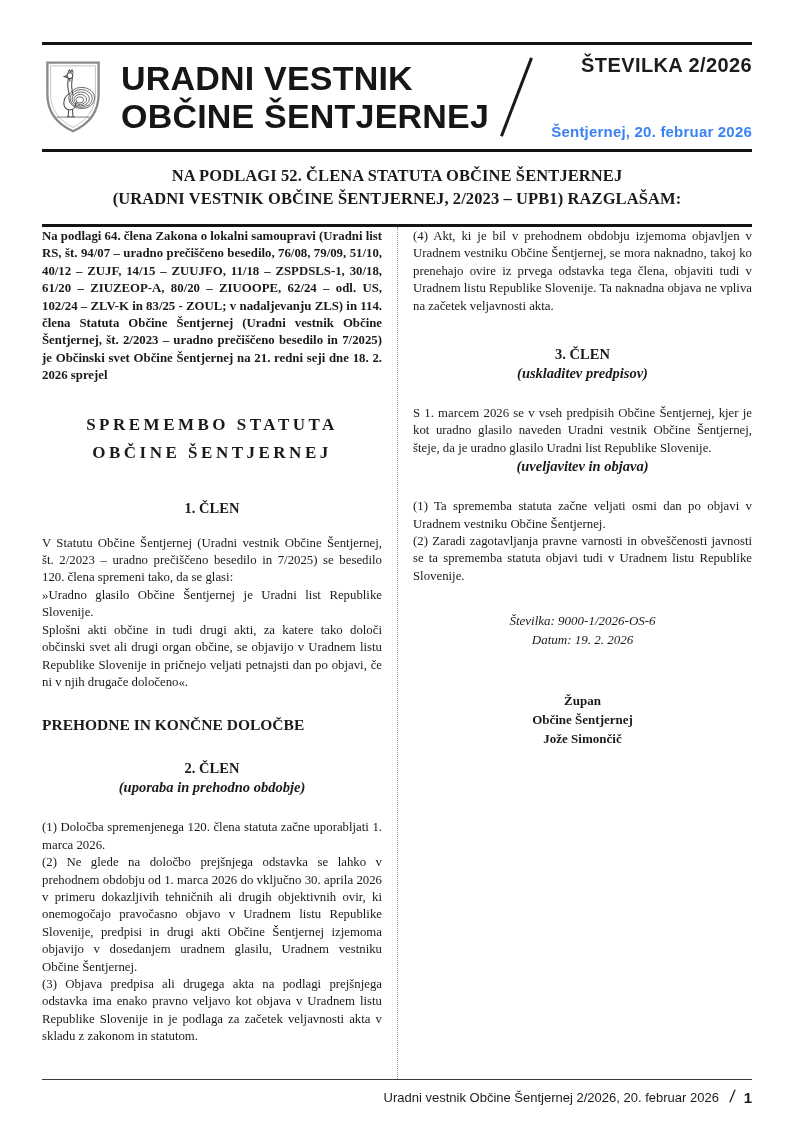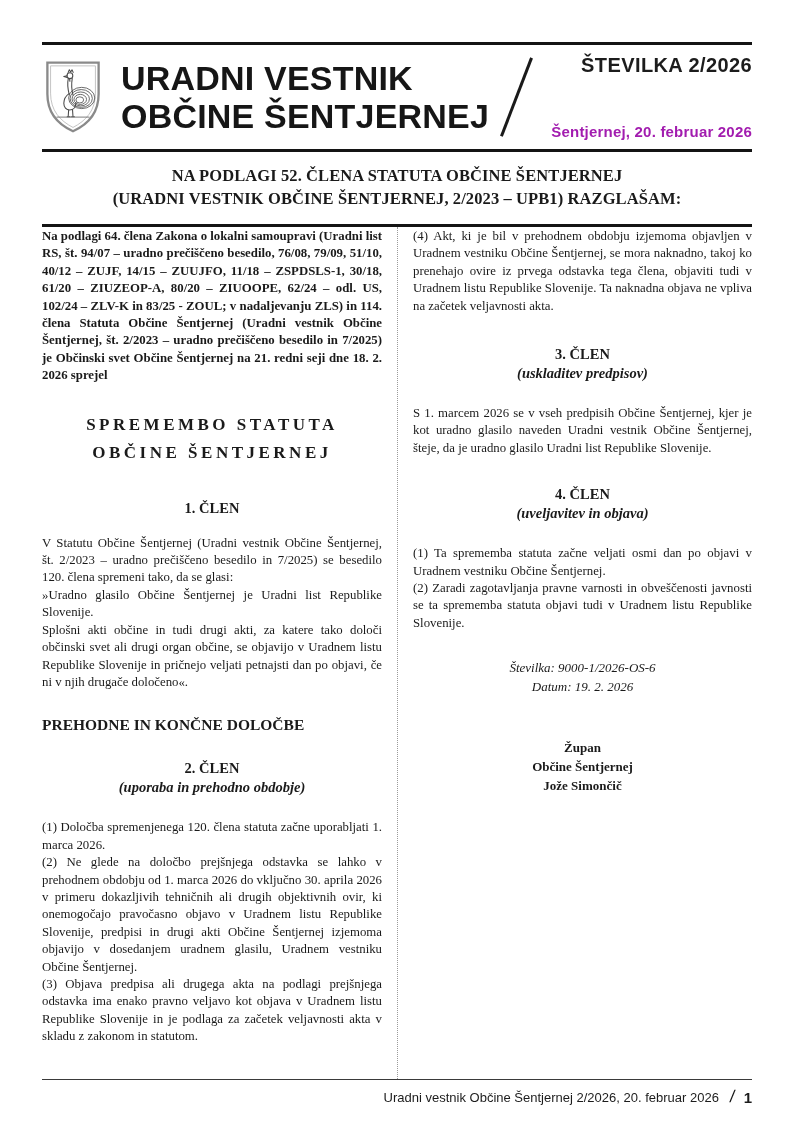--- a/index.html
+++ b/index.html
@@ -46,21 +46,21 @@
   }
   .masthead-right {
     margin-left: auto;
     height: 86px;
     display: flex; flex-direction: column;
     justify-content: space-between;
     align-items: flex-end;
     font-family: "Liberation Sans", sans-serif;
   }
   .issue-label { font-size: 20px; font-weight: 700; letter-spacing: 0.4px; color: #1c1c1c; }
-  .dateline    { font-size: 15px; font-weight: 700; letter-spacing: 0.2px; color: #a21caf; }
+  .dateline    { font-size: 15px; font-weight: 700; letter-spacing: 0.2px; color: #3b82f6; }
 
   
   .proclamation {
     flex: 0 0 auto;
     padding: 13px 10px 14px 10px;
     text-align: center;
     font-weight: 700;
     font-size: 16.5px;
     line-height: 22.5px;
     letter-spacing: 0.1px;
@@ -213,21 +213,20 @@
     </div>
 
     <div class="col col-right">
       <p class="para" style="margin-top:1px">(4) Akt, ki je bil v prehodnem obdobju izjemoma objavljen v Uradnem vestniku Občine Šentjernej, se mora naknadno, takoj ko prenehajo ovire iz prvega odstavka tega člena, objaviti tudi v Uradnem listu Republike Slovenije. Ta naknadna objava ne vpliva na začetek veljavnosti akta.</p>
 
       <div class="article-heading tight" style="margin-top:30px">3. ČLEN</div>
       <div class="article-subtitle">(uskladitev predpisov)</div>
 
       <p class="para">S 1. marcem 2026 se v vseh predpisih Občine Šentjernej, kjer je kot uradno glasilo naveden Uradni vestnik Občine Šentjernej, šteje, da je uradno glasilo Uradni list Republike Slovenije.</p>
 
-      <div class="article-heading tight" style="margin-top:28px">4. ČLEN</div>
       <div class="article-subtitle">(uveljavitev in objava)</div>
 
       <p class="para">(1) Ta sprememba statuta začne veljati osmi dan po objavi v Uradnem vestniku Občine Šentjernej.</p>
       <p class="para">(2) Zaradi zagotavljanja pravne varnosti in obveščenosti javnosti se ta sprememba statuta objavi tudi v Uradnem listu Republike Slovenije.</p>
 
       <div class="doc-meta">
         <div>Številka: 9000-1/2026-OS-6</div>
         <div>Datum: 19. 2. 2026</div>
       </div>
 

